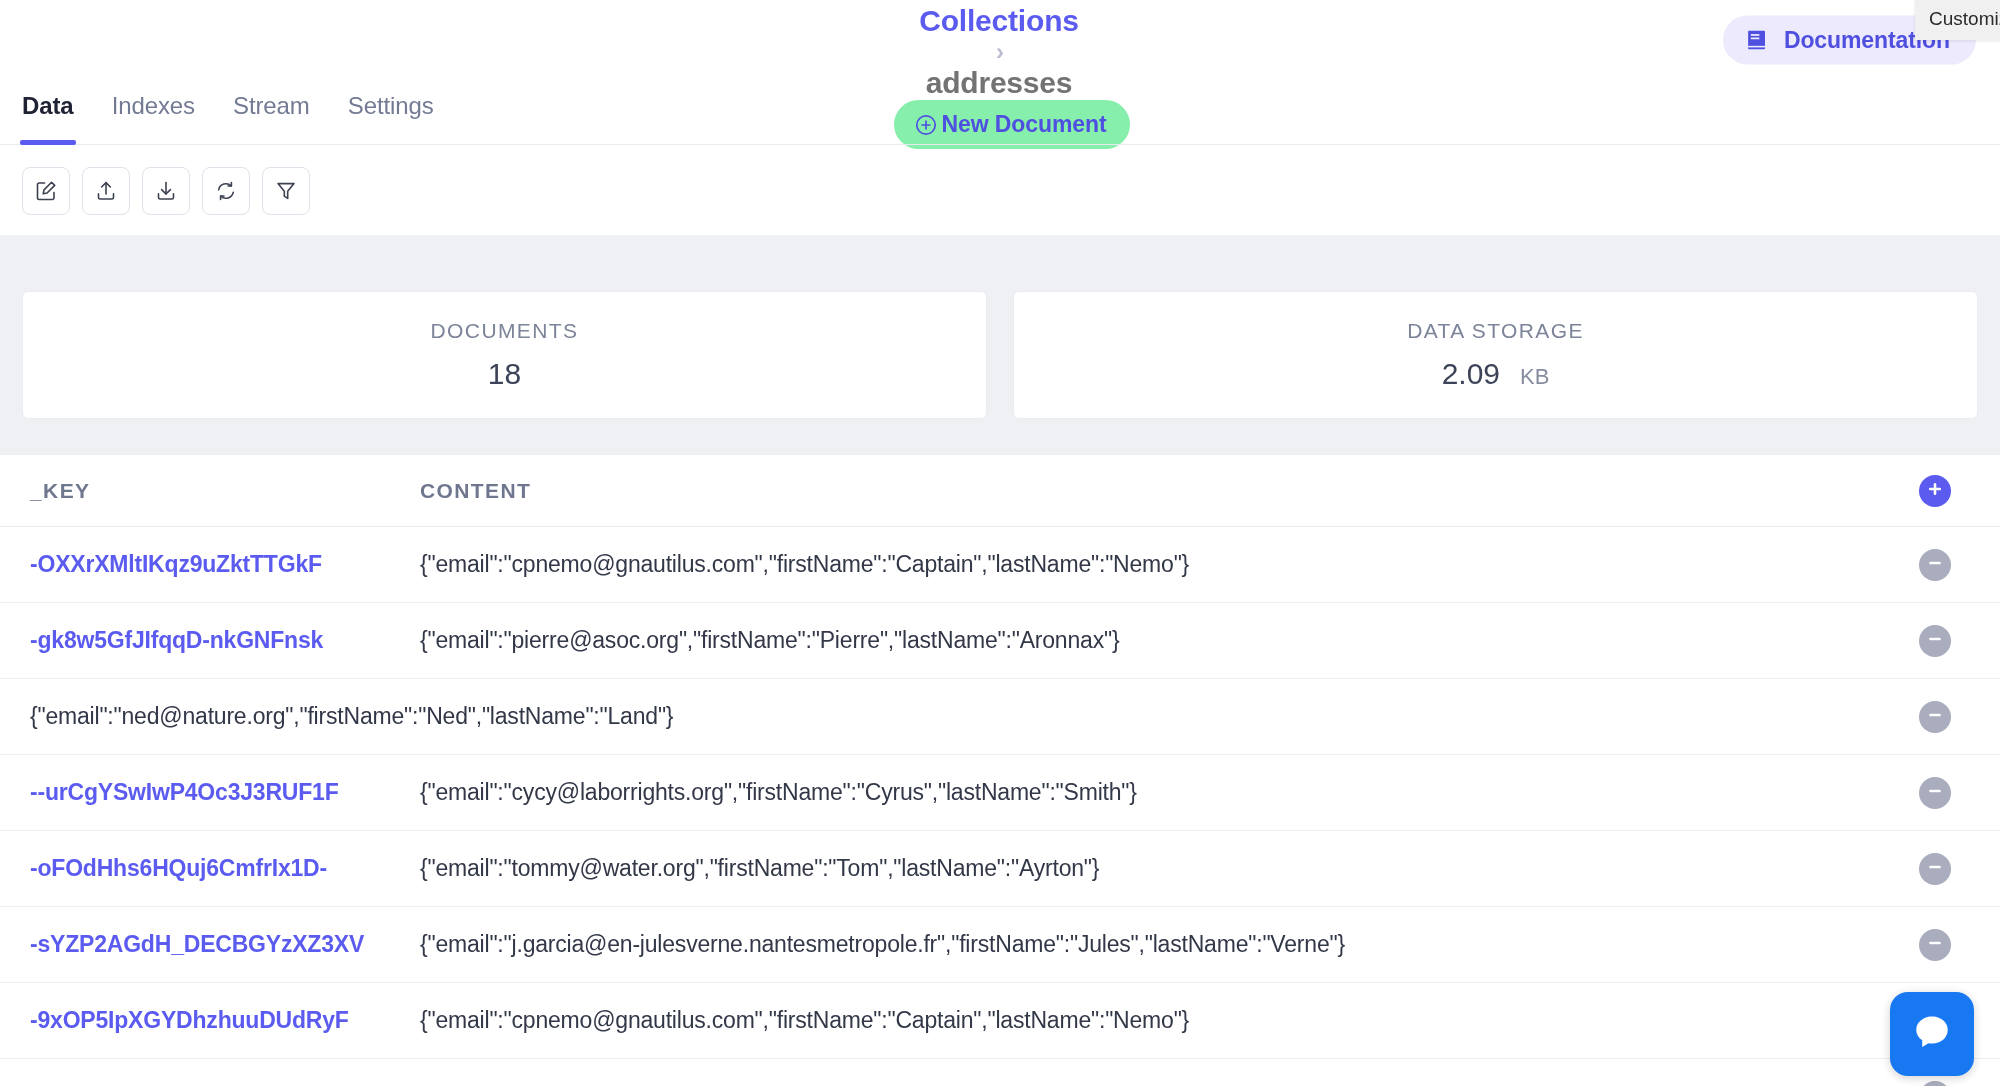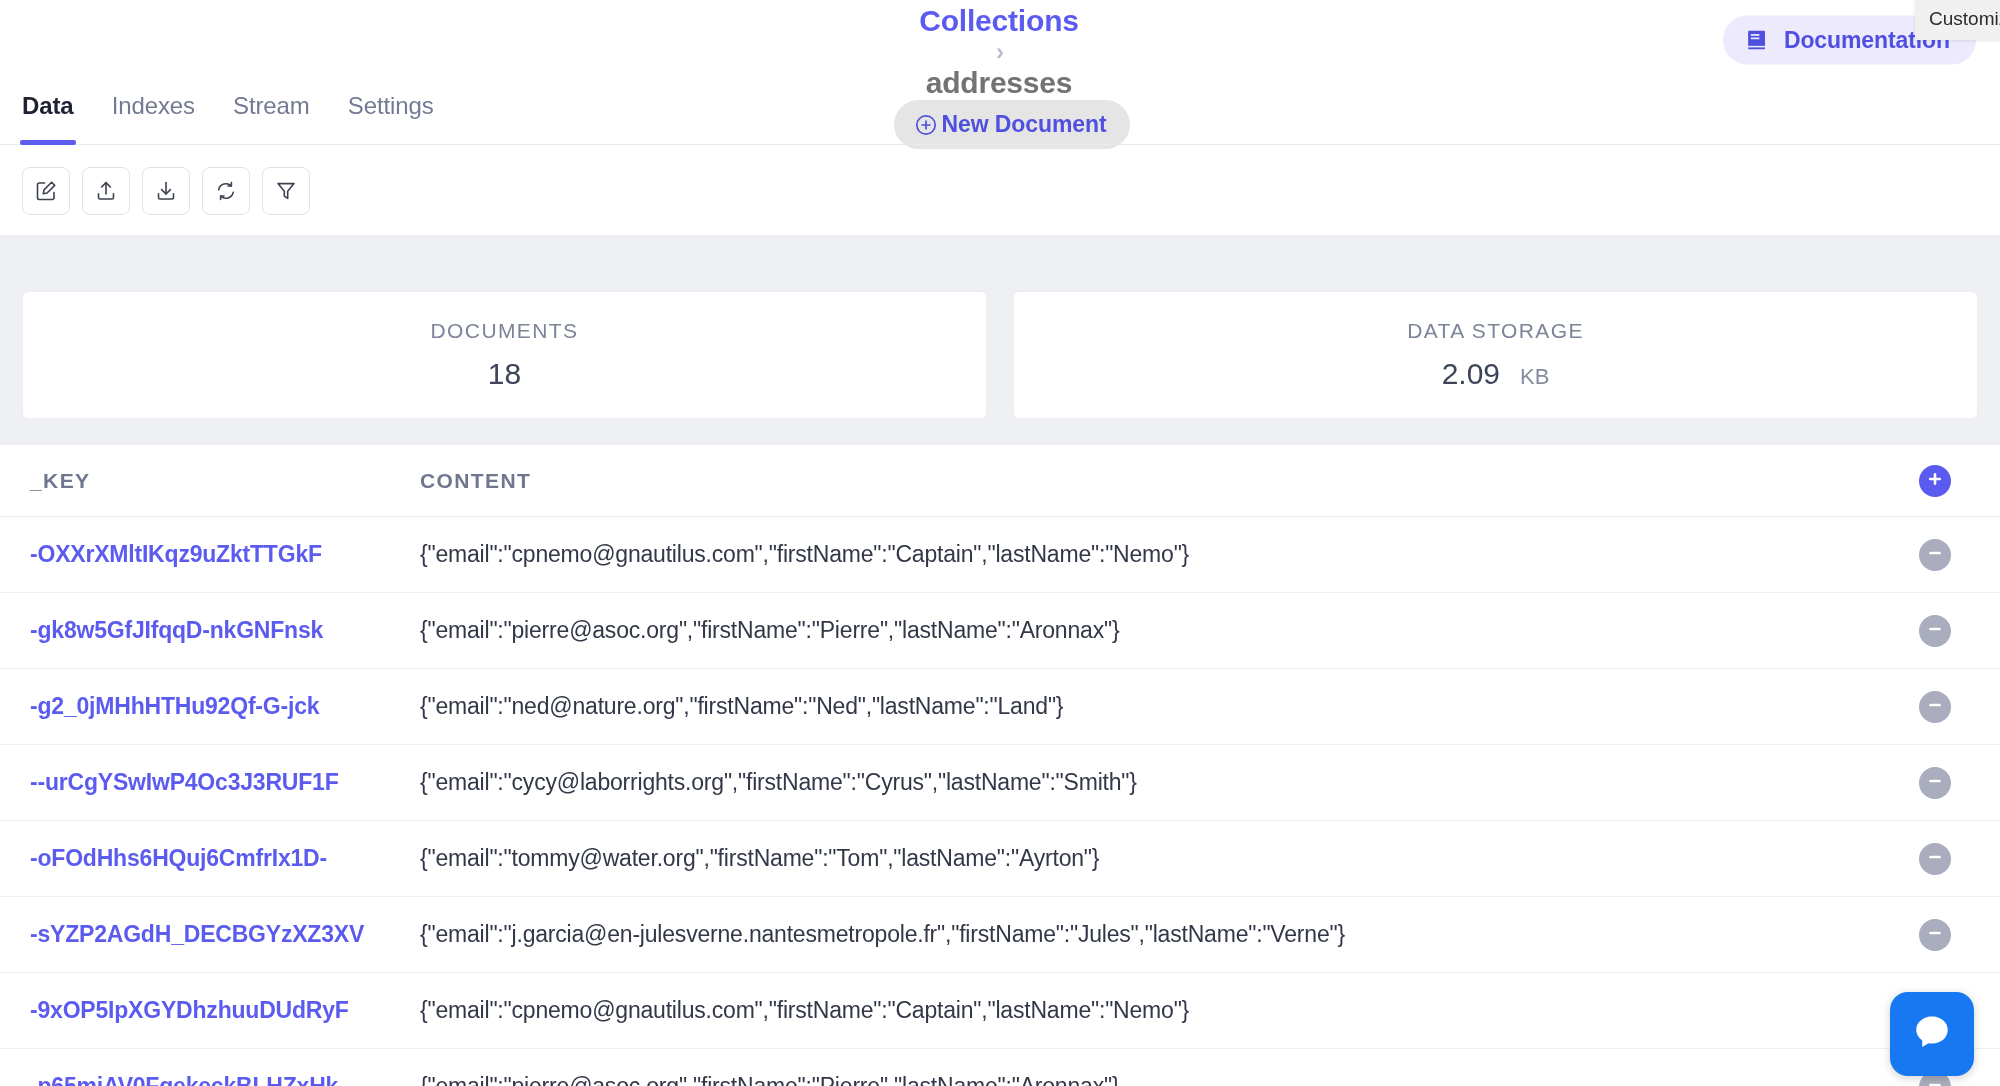--- a/index.html
+++ b/index.html
@@ -38,21 +38,21 @@
     font-size: 30px;
     font-weight: 700;
     color: #737373;
     letter-spacing: -0.2px;
   }
   .new-doc-btn {
     display: flex;
     align-items: center;
     gap: 4px;
     margin-left: 26px;
-    background: #e5e5e5;
+    background: #86efac;
     border: none;
     border-radius: 28px;
     padding: 11px 24px 11px 20px;
     cursor: pointer;
   }
   .new-doc-btn .lbl {
     font-size: 23px;
     font-weight: 600;
     color: #4f4fe0;
     letter-spacing: -0.1px;
@@ -147,21 +147,21 @@
   }
   .tool-btn svg { display: block; }
 
   
   .grey-band { height: 34px; background: #eff0f3; }
 
   
   .stats {
     display: flex;
     gap: 26px;
-    padding: 22px 22px 26px 22px;
+    padding: 22px 22px 36px 22px;
     background: #eff0f3;
   }
   .stat-card {
     flex: 1;
     background: #ffffff;
     border: 1px solid #eaecf1;
     border-radius: 6px;
     height: 128px;
     display: flex;
     flex-direction: column;
@@ -392,21 +392,20 @@
           <div class="col-content row-content">{"email":"pierre@asoc.org","firstName":"Pierre","lastName":"Aronnax"}</div>
           <div class="col-act">
             <div class="del-circle">
               <span><svg width="18" height="18" viewBox="0 0 18 18" fill="none" stroke="#ffffff" stroke-width="2.4" stroke-linecap="round">
                   <path d="M4.4 9h9.2"></path>
                 </svg></span>
             </div>
           </div>
         </div>
         <div class="row">
-          <div class="col-key row-key">-g2_0jMHhHTHu92Qf-G-jck</div>
           <div class="col-content row-content">{"email":"ned@nature.org","firstName":"Ned","lastName":"Land"}</div>
           <div class="col-act">
             <div class="del-circle">
               <span><svg width="18" height="18" viewBox="0 0 18 18" fill="none" stroke="#ffffff" stroke-width="2.4" stroke-linecap="round">
                   <path d="M4.4 9h9.2"></path>
                 </svg></span>
             </div>
           </div>
         </div>
         <div class="row">

